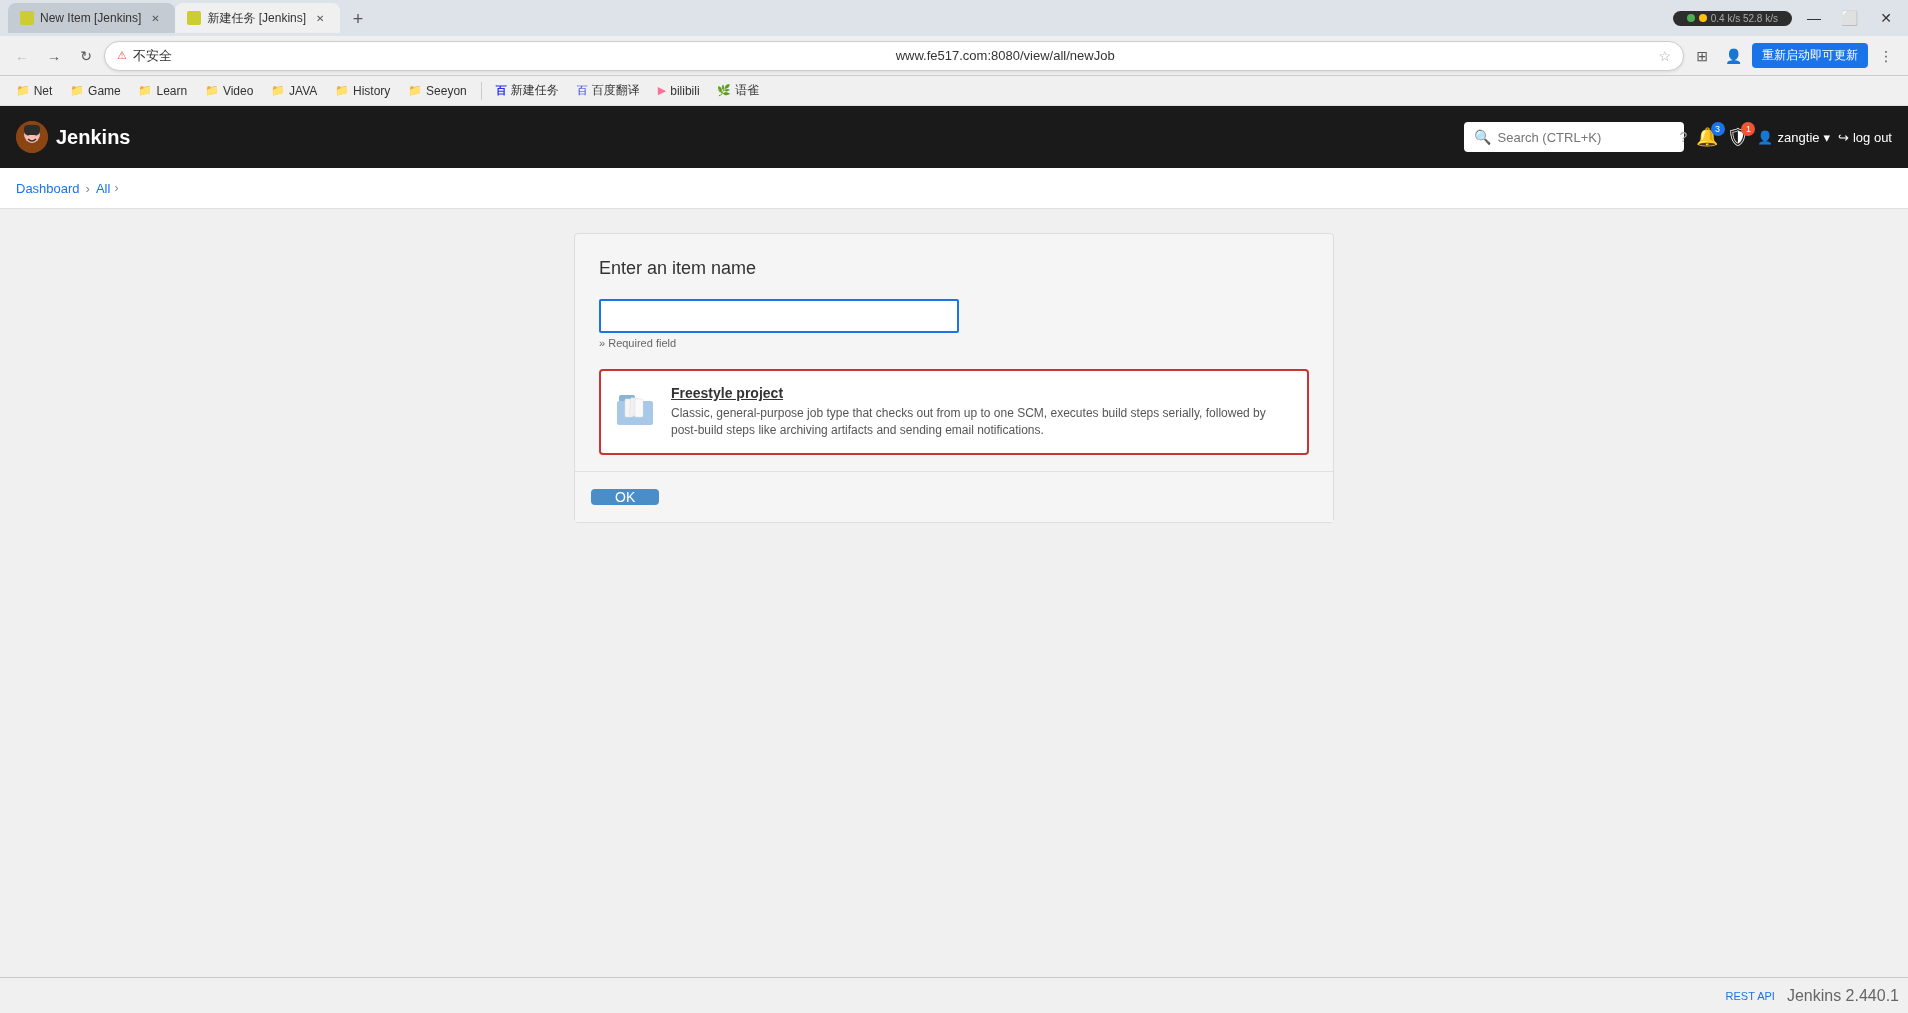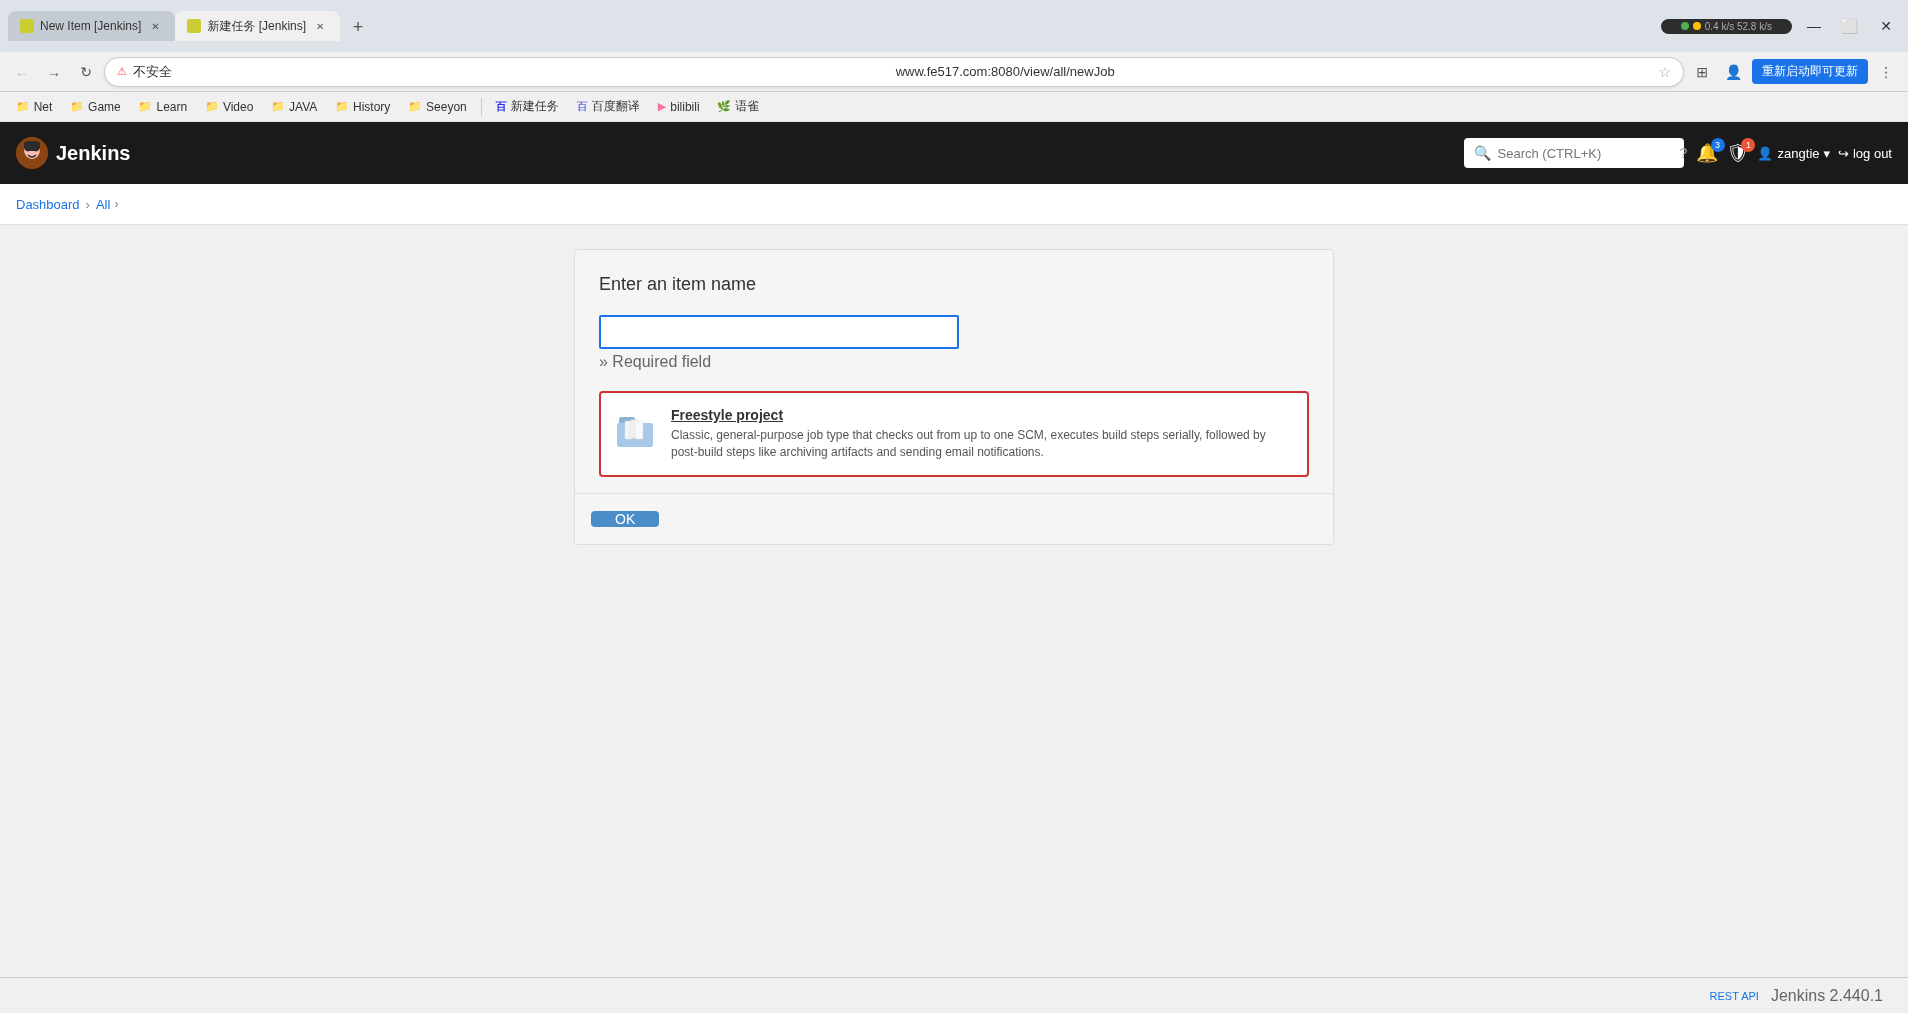--- a/index.html
+++ b/index.html
@@ -1,21 +1,21 @@
 <!DOCTYPE html>
 <html><head>
   <meta charset="utf-8">
   <style>
     * { margin: 0; padding: 0; box-sizing: border-box; }
     body { font-family: Arial, sans-serif; background: #f0f0f0; width: 1908px; min-height: 1013px; overflow-x: hidden; }
 
     
     .titlebar {
       background: #dee3ea;
-      height: 52px;
+      height: 36px;
       display: flex;
       align-items: center;
       padding: 0 8px;
       justify-content: space-between;
     }
     .titlebar-left { display: flex; align-items: center; gap: 4px; }
     .titlebar-tabs { display: flex; gap: 0; align-items: flex-end; }
     .tab {
       display: flex; align-items: center; gap: 6px;
       padding: 6px 12px;
@@ -38,21 +38,21 @@
     }
     .new-tab-btn {
       width: 28px; height: 28px; display: flex; align-items: center; justify-content: center;
       border-radius: 50%; cursor: pointer; font-size: 18px; color: #555; margin-left: 4px;
     }
     .titlebar-right { display: flex; align-items: center; gap: 8px; }
     .title-btn { 
       width: 28px; height: 28px; display: flex; align-items: center; justify-content: center;
       cursor: pointer; font-size: 14px; color: #333;
     }
-    .traffic-light { display: flex; align-items: center; gap: 4px; background: #2d2d2d; border-radius: 10px; padding: 2px 20px; font-size: 10px; color: #aaa; }
+    .traffic-light { display: flex; align-items: center; gap: 4px; background: #2d2d2d; border-radius: 10px; padding: 2px 14px; font-size: 10px; color: #aaa; }
     .tl-dot { width: 8px; height: 8px; border-radius: 50%; }
     .tl-green { background: #4caf50; }
     .tl-yellow { background: #ffc107; }
 
     
     .addressbar {
       background: #f0f0f0;
       height: 40px;
       display: flex;
       align-items: center;
@@ -194,21 +194,21 @@
       height: 34px;
       border: 2px solid #1a73e8;
       border-radius: 2px;
       padding: 0 8px;
       font-size: 14px;
       outline: none;
       background: white;
       display: block;
     }
     .required-field {
-      font-size: 16px;
+      font-size: 11px;
       color: #666;
       margin-top: 4px;
       margin-bottom: 20px;
     }
     .required-field::before { content: '» '; }
 
     
     .project-type-item {
       display: flex;
       align-items: center;
@@ -260,21 +260,21 @@
       position: fixed;
       bottom: 0;
       left: 0;
       right: 0;
       height: 36px;
       background: #f0f0f0;
       border-top: 1px solid #ccc;
       display: flex;
       align-items: center;
       justify-content: flex-end;
-      padding: 0 25px;
+      padding: 0 9px;
       gap: 8px;
       font-size: 11px;
       color: #555;
       z-index: 100;
     }
     .taskbar-text { font-size: 11px; color: #333; }
     .jenkins-version { font-size: 16px; color: #666; }
   </style>
 </head>
 <body>

